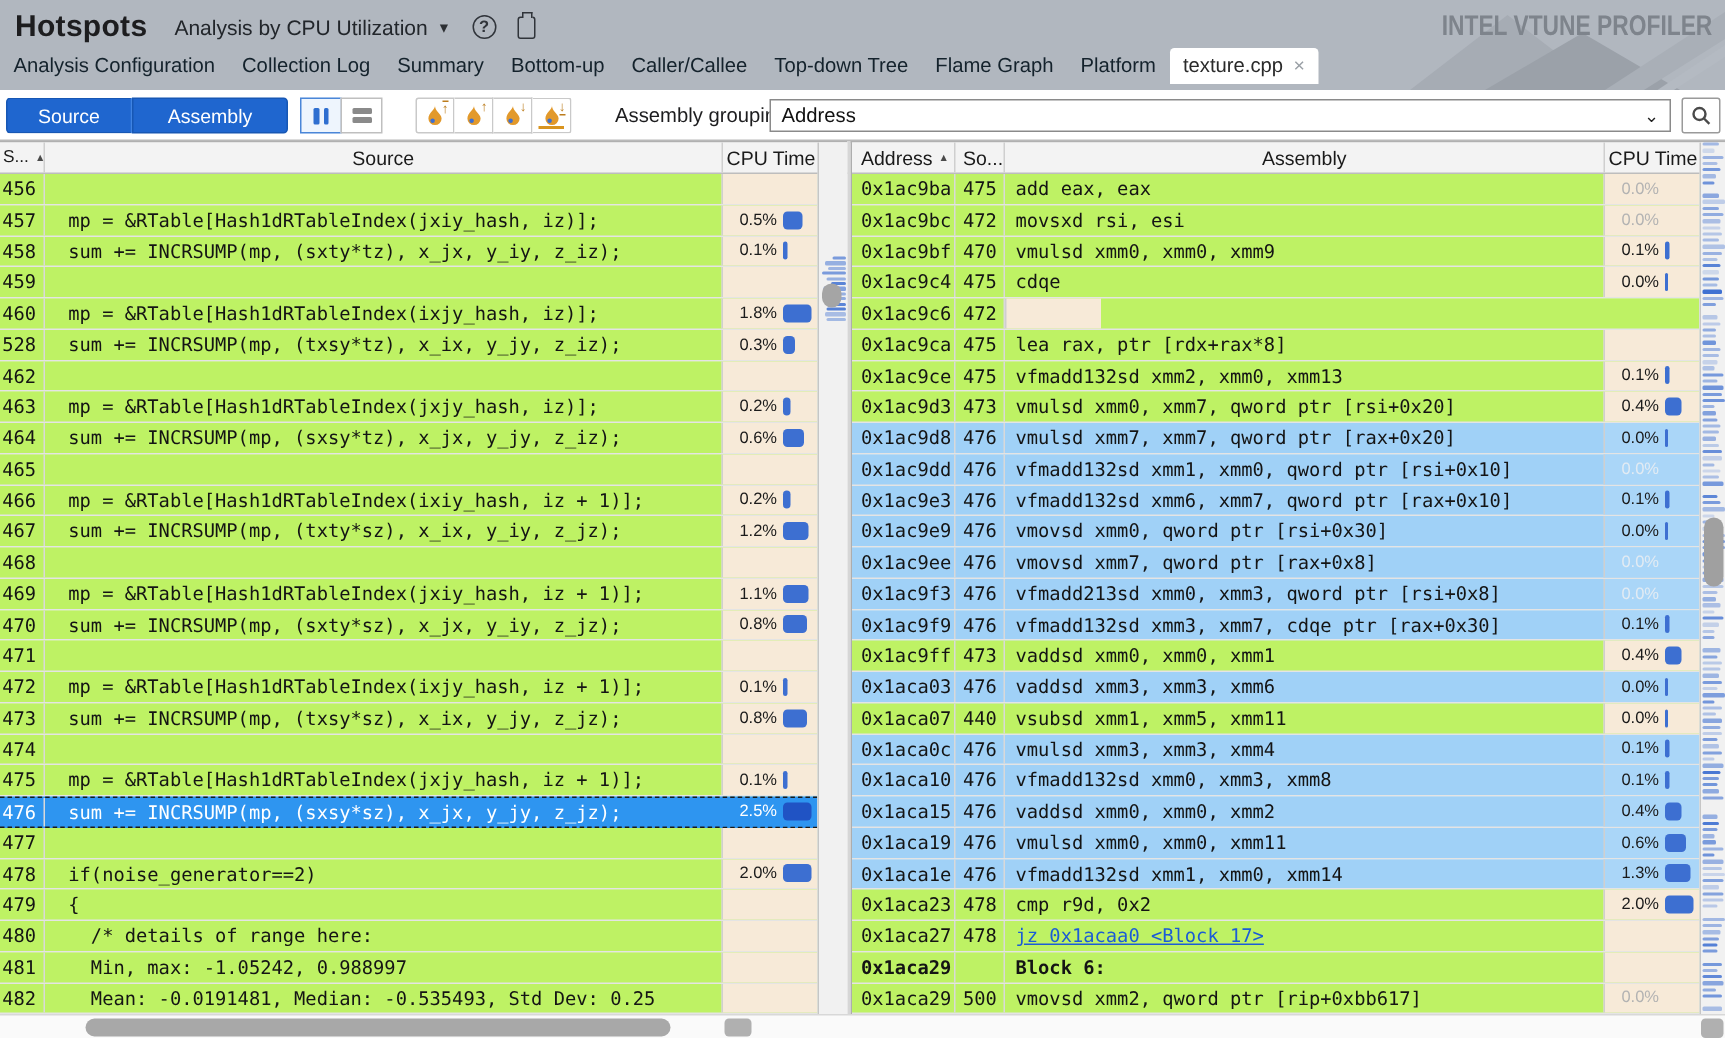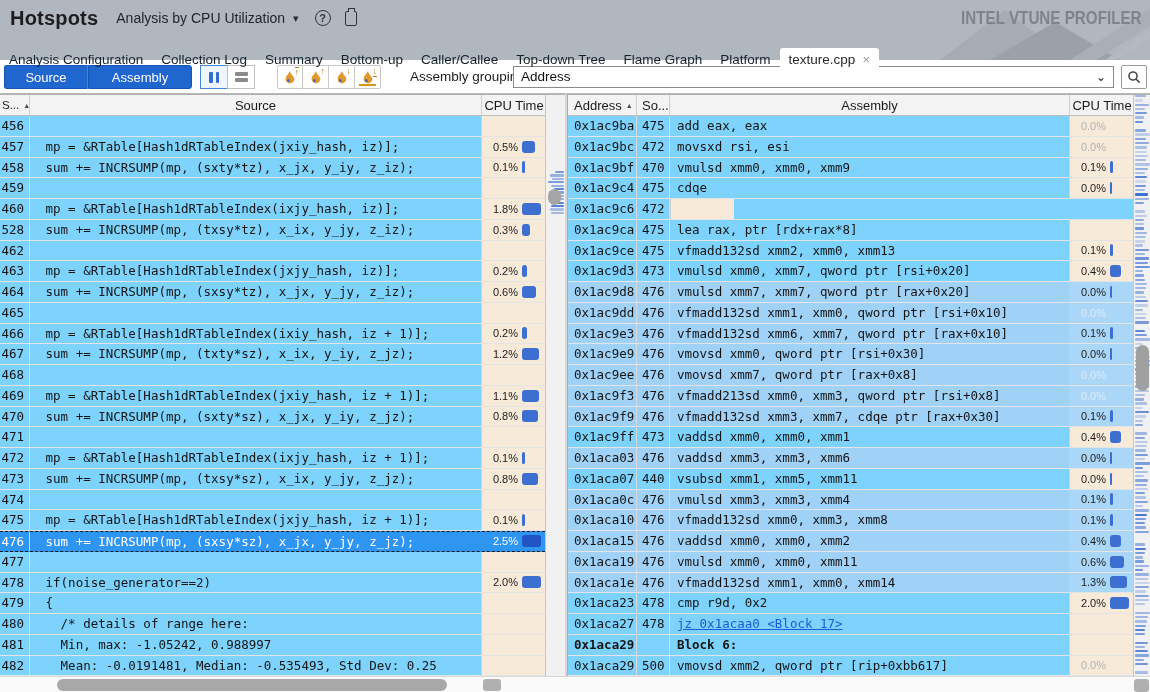--- a/index.html
+++ b/index.html
@@ -12,21 +12,21 @@
   .app-title{font-size:20px;font-weight:600;color:#1d1d1f;margin-left:10px;letter-spacing:.2px;}
   .viewpoint{font-size:14px;color:#22262b;margin-left:18px;}
   .caret{font-size:11px;color:#2c2f33;margin-left:8px;}
   .help-ic{width:16px;height:16px;border:1.5px solid #30343a;border-radius:50%;margin-left:16px;
            display:flex;align-items:center;justify-content:center;font-size:11px;font-weight:bold;color:#30343a;box-sizing:border-box;}
   .clip-ic{width:12px;height:15px;border:1.5px solid #30343a;border-radius:2px;margin-left:14px;position:relative;box-sizing:border-box;}
   .clip-ic:before{content:"";position:absolute;top:-4px;left:2px;width:5px;height:3px;border:1.5px solid #30343a;border-bottom:none;background:#b1b7bf;}
   .logo{position:absolute;top:7px;right:8px;font-size:19px;font-weight:700;color:#7e848c;
         transform:scaleX(.8);transform-origin:100% 50%;white-space:nowrap;letter-spacing:0;}
   
-  .tab-row{position:absolute;top:48px;left:0;height:24px;display:flex;align-items:stretch;z-index:2;justify-content:flex-end;}
+  .tab-row{position:absolute;top:32px;left:0;height:24px;display:flex;align-items:stretch;z-index:2;justify-content:flex-end;}
   .tab{padding:0 9px;font-size:13.5px;color:#14222c;line-height:24px;white-space:nowrap;cursor:default;}
   .tab.active{background:#fff;border-radius:3px 3px 0 0;color:#2a2a2a;}
   .tab .x{color:#9aa0a6;margin-left:7px;font-size:13px;}
   
   .toolbar{position:absolute;top:60px;left:0;width:1150px;height:34px;background:#fff;border-bottom:1px solid #b9b9b9;box-sizing:border-box;}
   .seg{position:absolute;top:5px;left:4px;display:flex;}
   .seg .segbtn{height:24px;background:#1f66cf;color:#fff;font-size:13px;display:flex;align-items:center;justify-content:center;border:1px solid #1757b4;box-sizing:border-box;}
   .seg .segbtn.src{width:84px;border-radius:3px 0 0 3px;border-right:1px solid #3f83e2;}
   .seg .segbtn.asm{width:104px;border-radius:0 3px 3px 0;}
   .tbtn{position:absolute;top:5px;height:24px;background:#fff;border:1px solid #bfbfbf;box-sizing:border-box;display:flex;align-items:center;justify-content:center;}
@@ -50,21 +50,21 @@
   
   .content{position:absolute;top:94px;left:0;width:1150px;height:582px;}
   .pane{position:absolute;top:0;height:582px;background:#fff;}
   .pane-src{left:0;width:565px;border-top:1px solid #b0b0b0;box-sizing:border-box;}
   .pane-asm{left:567px;width:583px;border-top:1px solid #b0b0b0;border-left:1px solid #adadad;box-sizing:border-box;}
   .splitter{position:absolute;top:0;left:565px;width:2px;height:582px;background:#d6d6d6;}
   .hdr{display:flex;height:21px;background:#f3f3f3;border-bottom:1px solid #bdbdbd;font-size:13px;color:#1a1a1a;align-items:center;box-sizing:border-box;}
   .hdr .hc{height:100%;display:flex;align-items:center;box-sizing:border-box;border-right:1px solid #cfcfcf;}
   .sort{font-size:7px;color:#4a4a4a;margin-left:4px;}
   .rows{position:absolute;top:21px;left:0;right:0;bottom:0;overflow:hidden;}
-  .row{display:flex;height:20.75px;box-sizing:border-box;border-bottom:1px solid #e4e4e4;background:#7dd3fc;
+  .row{display:flex;height:20.75px;box-sizing:border-box;border-bottom:1px solid #e4e4e4;background:#bef264;
        font-family:"DejaVu Sans Mono",monospace;font-size:12.5px;color:#141414;align-items:center;}
   .ln{width:30px;flex:none;text-align:right;padding-right:5px;border-right:1px solid #d9d9d9;box-sizing:border-box;height:100%;line-height:20px;}
   .code{flex:1;padding-left:8px;white-space:pre;overflow:hidden;height:100%;line-height:20px;}
   .cpu{width:64px;flex:none;background:#f7ead8;border-left:1px solid #cfcfcf;display:flex;align-items:center;
        font-family:"Liberation Sans",sans-serif;font-size:11px;color:#1b1b1b;height:100%;box-sizing:border-box;}
   .pct{width:36px;flex:none;text-align:right;}
   .pct.gray{color:#b3b3b3;}
   .bar{height:12px;border-radius:3px;background:#3d6fd1;margin-left:4px;flex:none;}
   .row.sel{background:#2e95f0;color:#fff;border-top:1px dashed #1a1a1a;border-bottom:1px dashed #1a1a1a;}
   .row.sel .cpu{background:#2e95f0;color:#fff;border-left-color:#2e95f0;}

